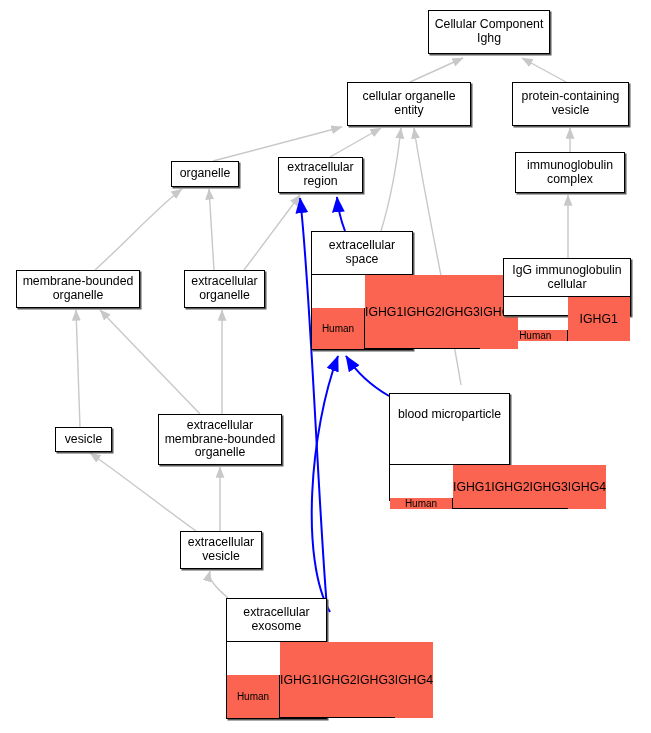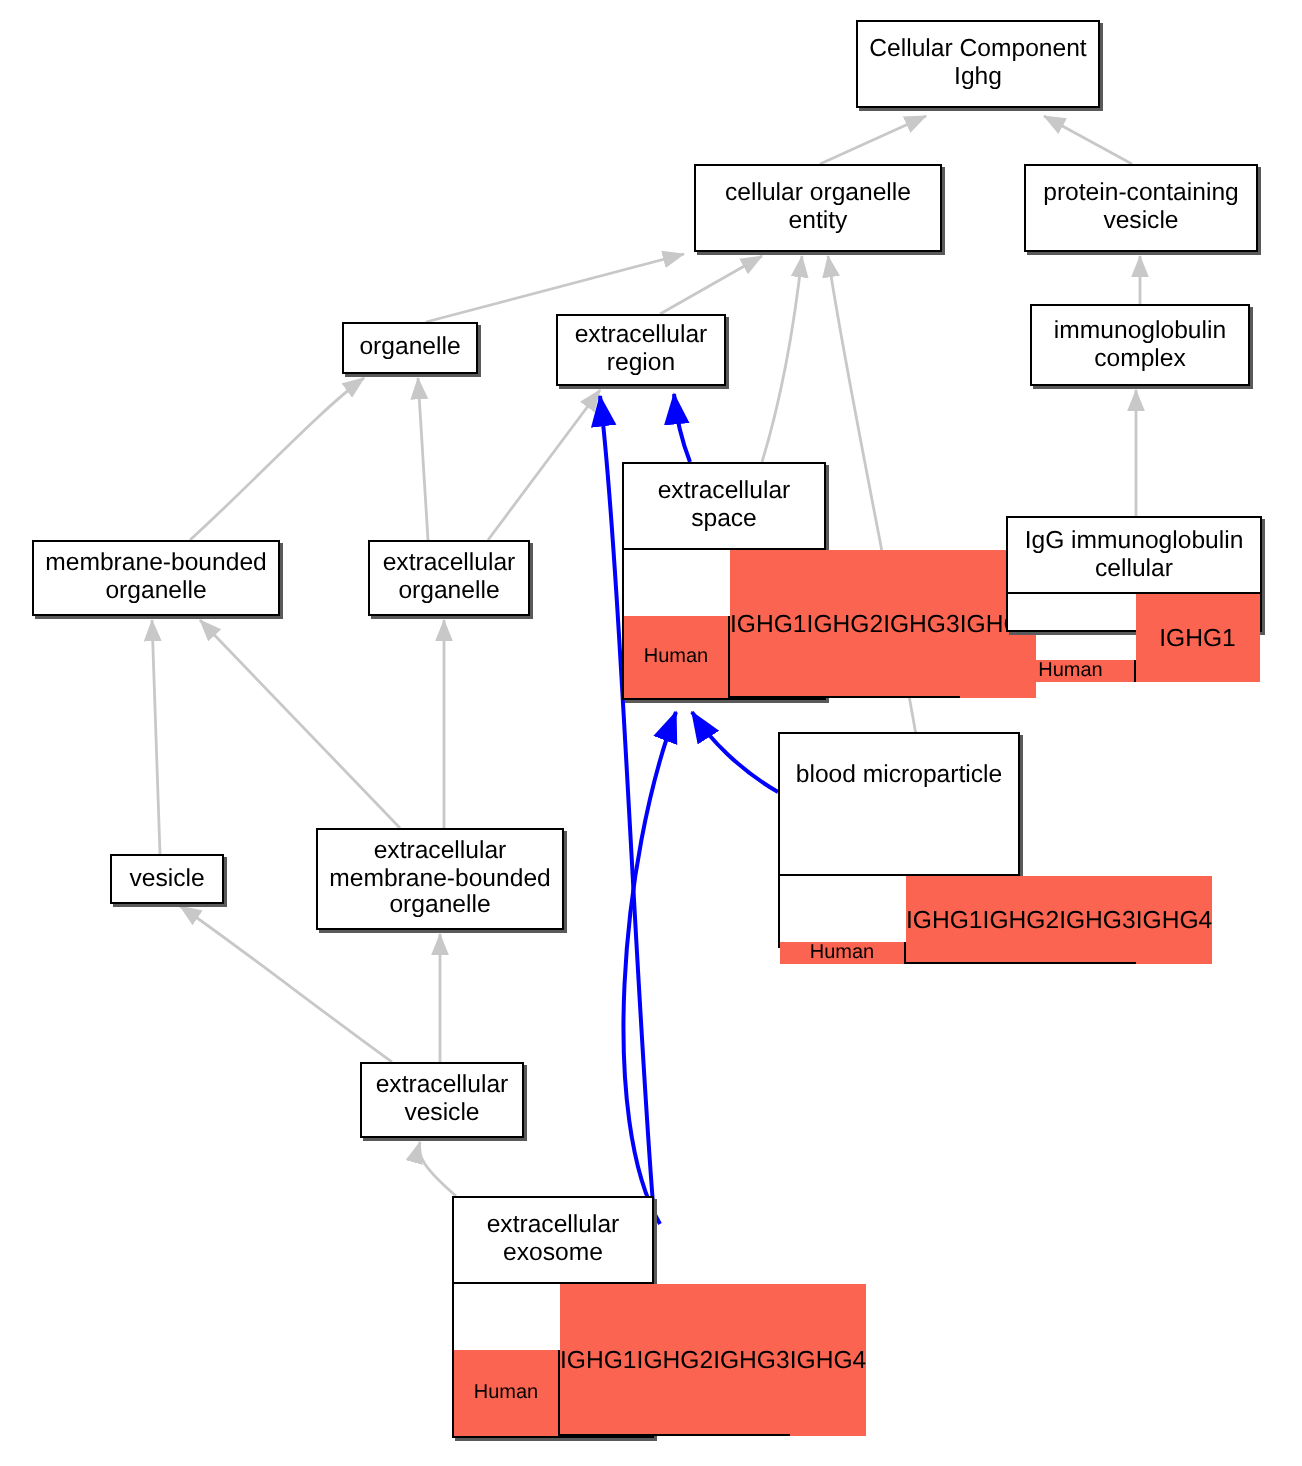--- a/index.html
+++ b/index.html
@@ -157,21 +157,21 @@
       <div class="node" style="left: 503px; top: 258px; width: 128px; height: 58px; --hit: #fb6450;">
         <div class="title" style="flex: 0 0 33px;">IgG immunoglobulin
 cellular</div>
         <div class="annot single">
           <div class="species">Human</div>
           <div class="genes">
             <div class="gene">IGHG1</div>
           </div>
         </div>
       </div>
-      <div class="node" style="left: 389px; top: 366px; width: 121px; height: 108px; gap: 28px; --hit: #fb6450;">
+      <div class="node" style="left: 389px; top: 393px; width: 121px; height: 108px; gap: 28px; --hit: #fb6450;">
         <div class="title" style="flex: 0 0 38px;">blood microparticle</div>
         <div class="annot">
           <div class="species" style="flex: 0 0 63px;">Human</div>
           <div class="genes">
             <div class="gene">IGHG1</div>
             <div class="gene">IGHG2</div>
             <div class="gene">IGHG3</div>
             <div class="gene">IGHG4</div>
           </div>
         </div>

